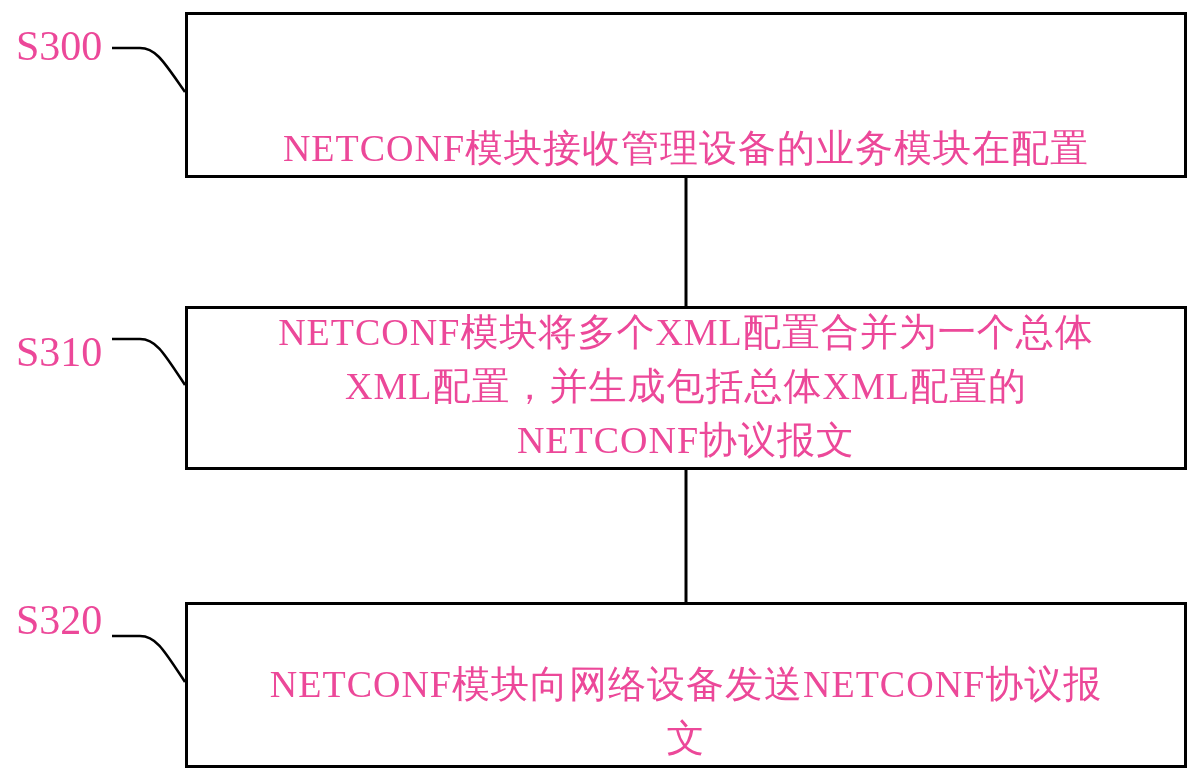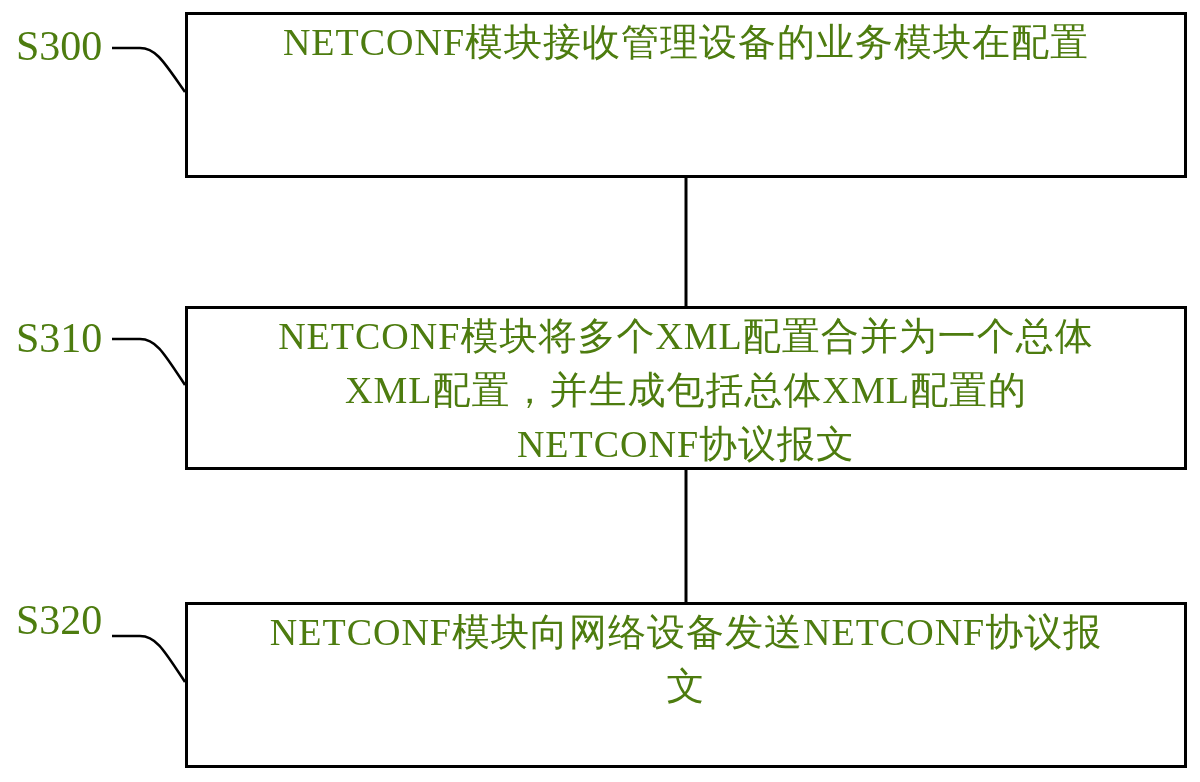--- a/index.html
+++ b/index.html
@@ -6,39 +6,39 @@
     margin: 0;
     padding: 0;
     background: #ffffff;
   }
   .canvas {
     position: relative;
     width: 1200px;
     height: 782px;
     background: #ffffff;
     font-family: "Liberation Serif", "DejaVu Serif", serif;
-    color: #4d7c0f;
+    color: #ec4899;
     overflow: hidden;
   }
   .connectors {
     position: absolute;
     left: 0;
     top: 0;
     width: 1200px;
     height: 782px;
     pointer-events: none;
   }
   .step-box {
     position: absolute;
     left: 185px;
     width: 1002px;
     border: 3px solid #000000;
     box-sizing: border-box;
     display: flex;
-    align-items: flex-start;
+    align-items: flex-end;
     justify-content: center;
     background: #ffffff;
   }
   .step-box .lines {
     width: 100%;
     text-align: center;
     font-size: 38px;
     line-height: 54px;
     letter-spacing: 1px;
   }
@@ -46,21 +46,21 @@
     position: absolute;
     left: 16px;
     font-size: 42px;
     line-height: 48px;
     white-space: nowrap;
   }
   .box-1 { top: 12px;  height: 166px; }
   .box-2 { top: 306px; height: 164px; }
   .box-3 { top: 602px; height: 166px; }
   .label-1 { top: 22px;  }
-  .label-2 { top: 314px; }
+  .label-2 { top: 328px; }
   .label-3 { top: 596px; }
 </style>
 </head>
 <body>
 
 <div class="canvas">
 
   <svg class="connectors" viewBox="0 0 1200 782" xmlns="http://www.w3.org/2000/svg">
 
     <path d="M 112 48 L 140 48 C 156 48 164 62 185 92" fill="none" stroke="#000000" stroke-width="2.5"></path>

